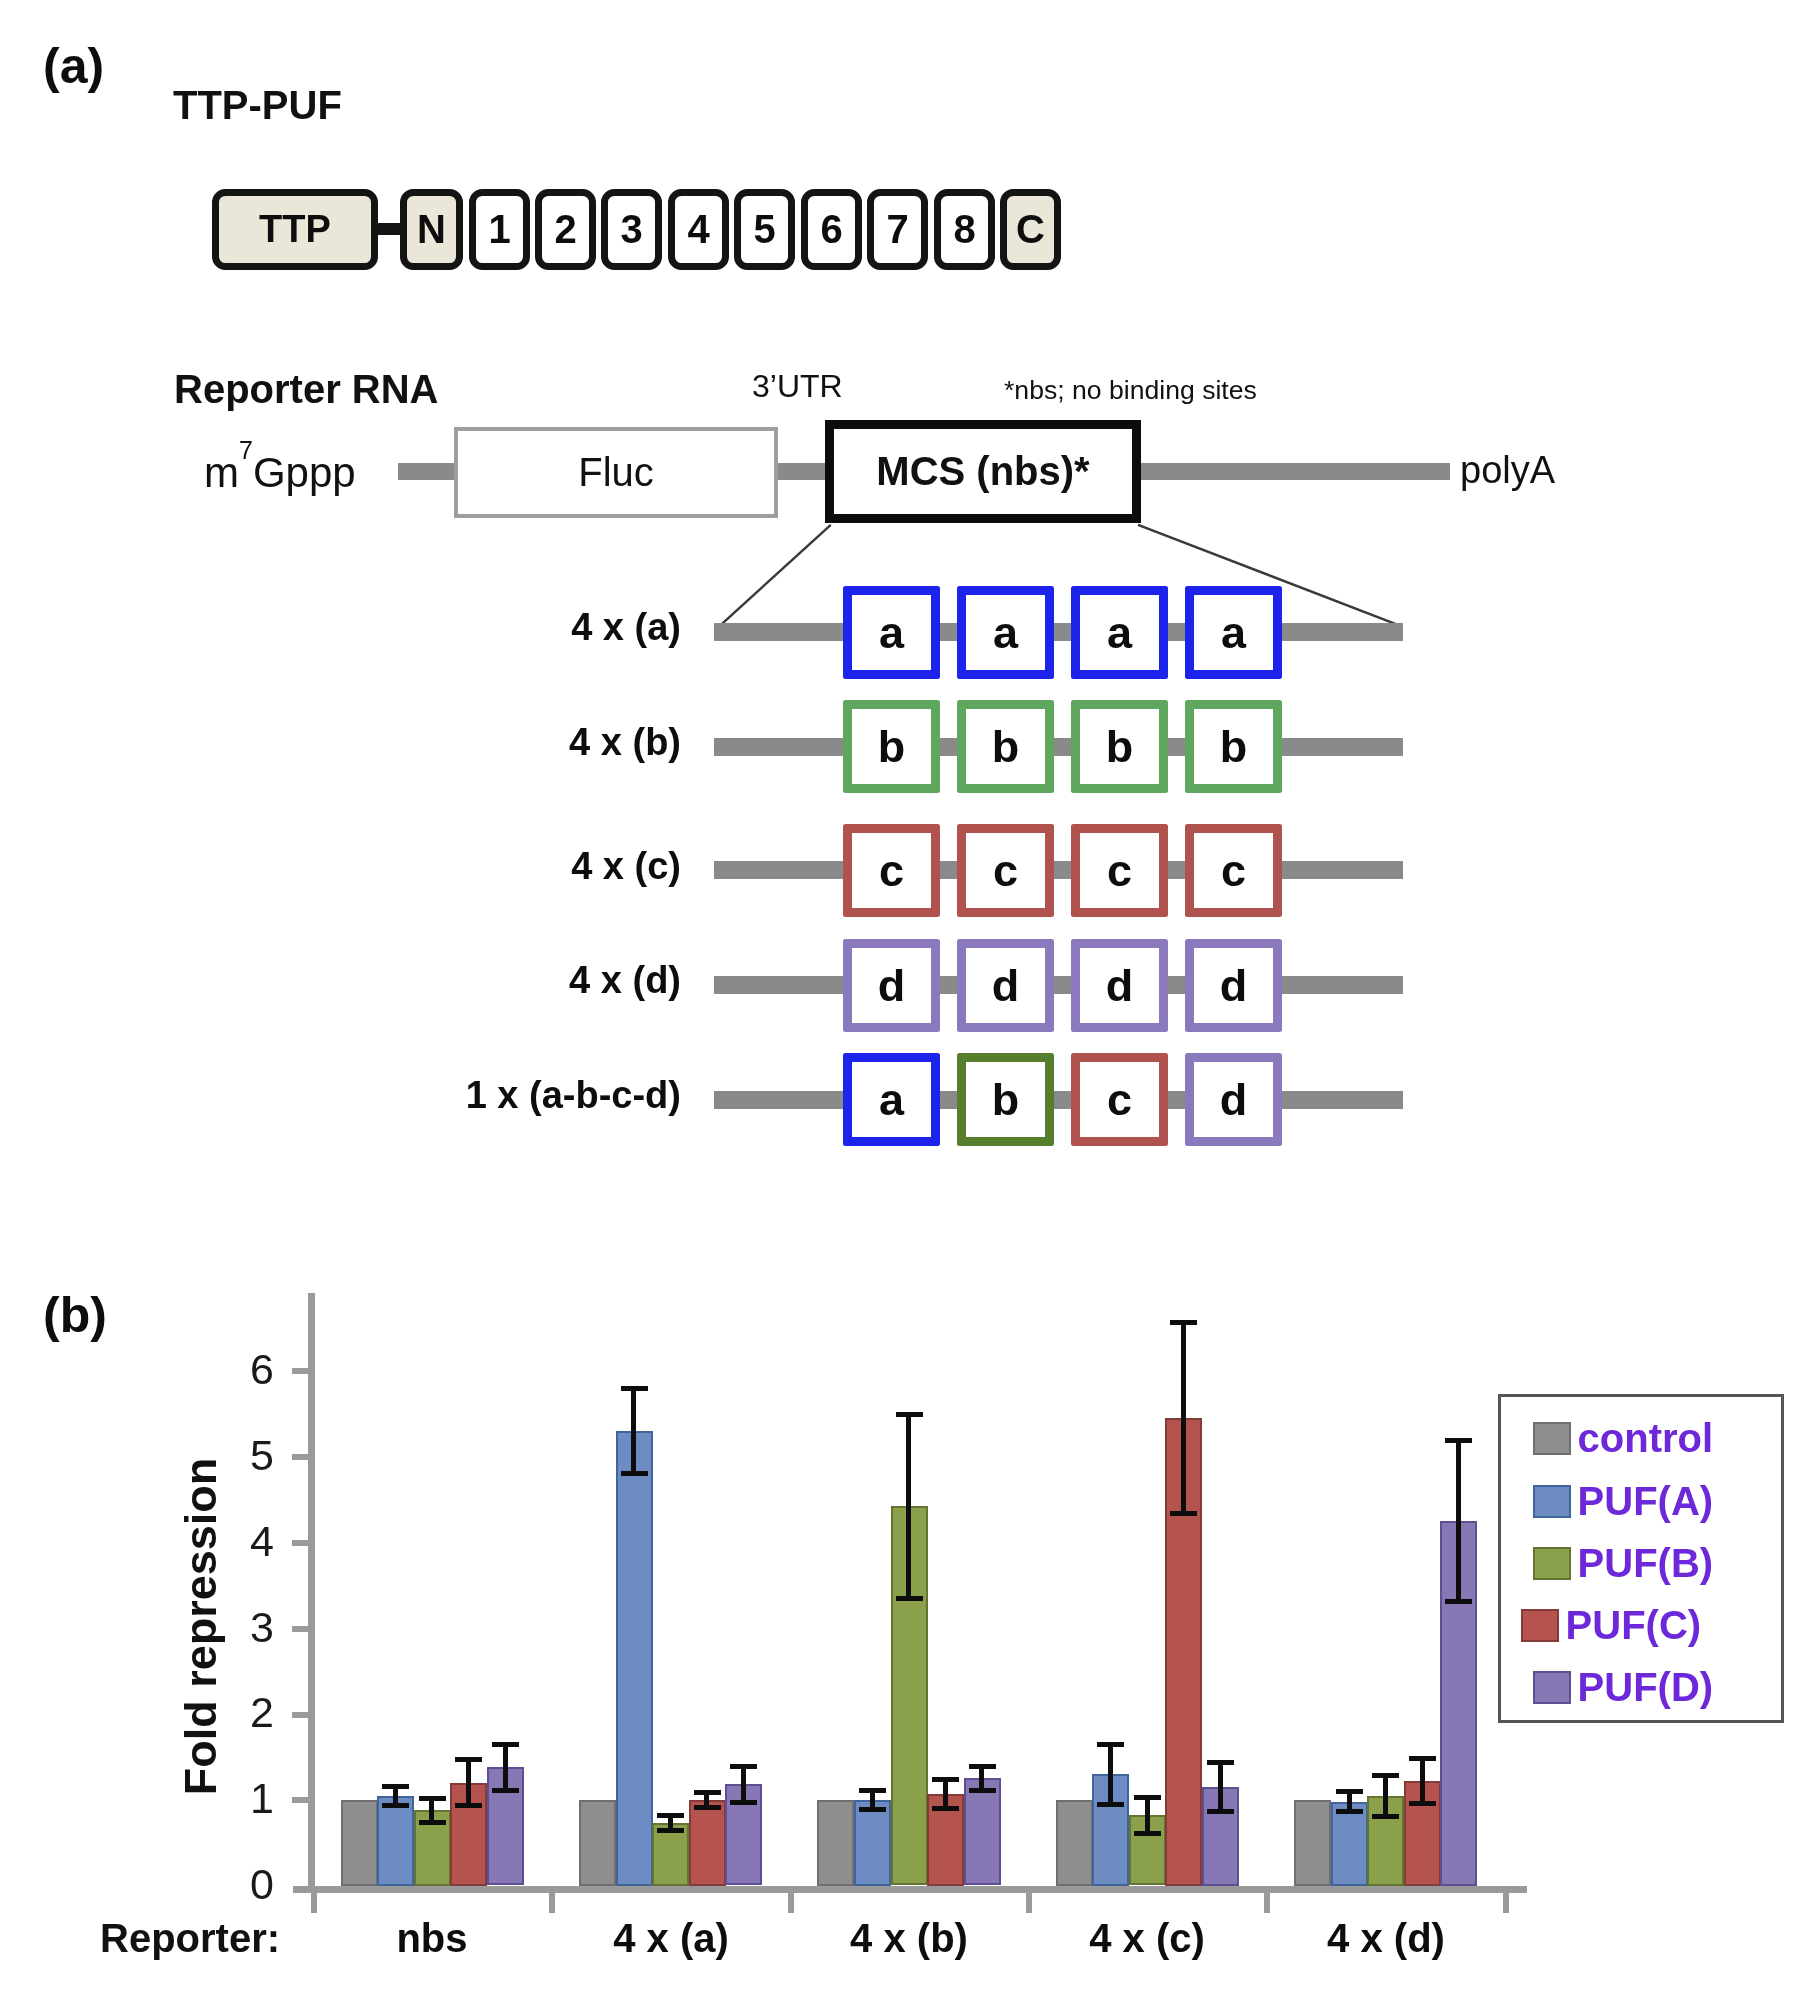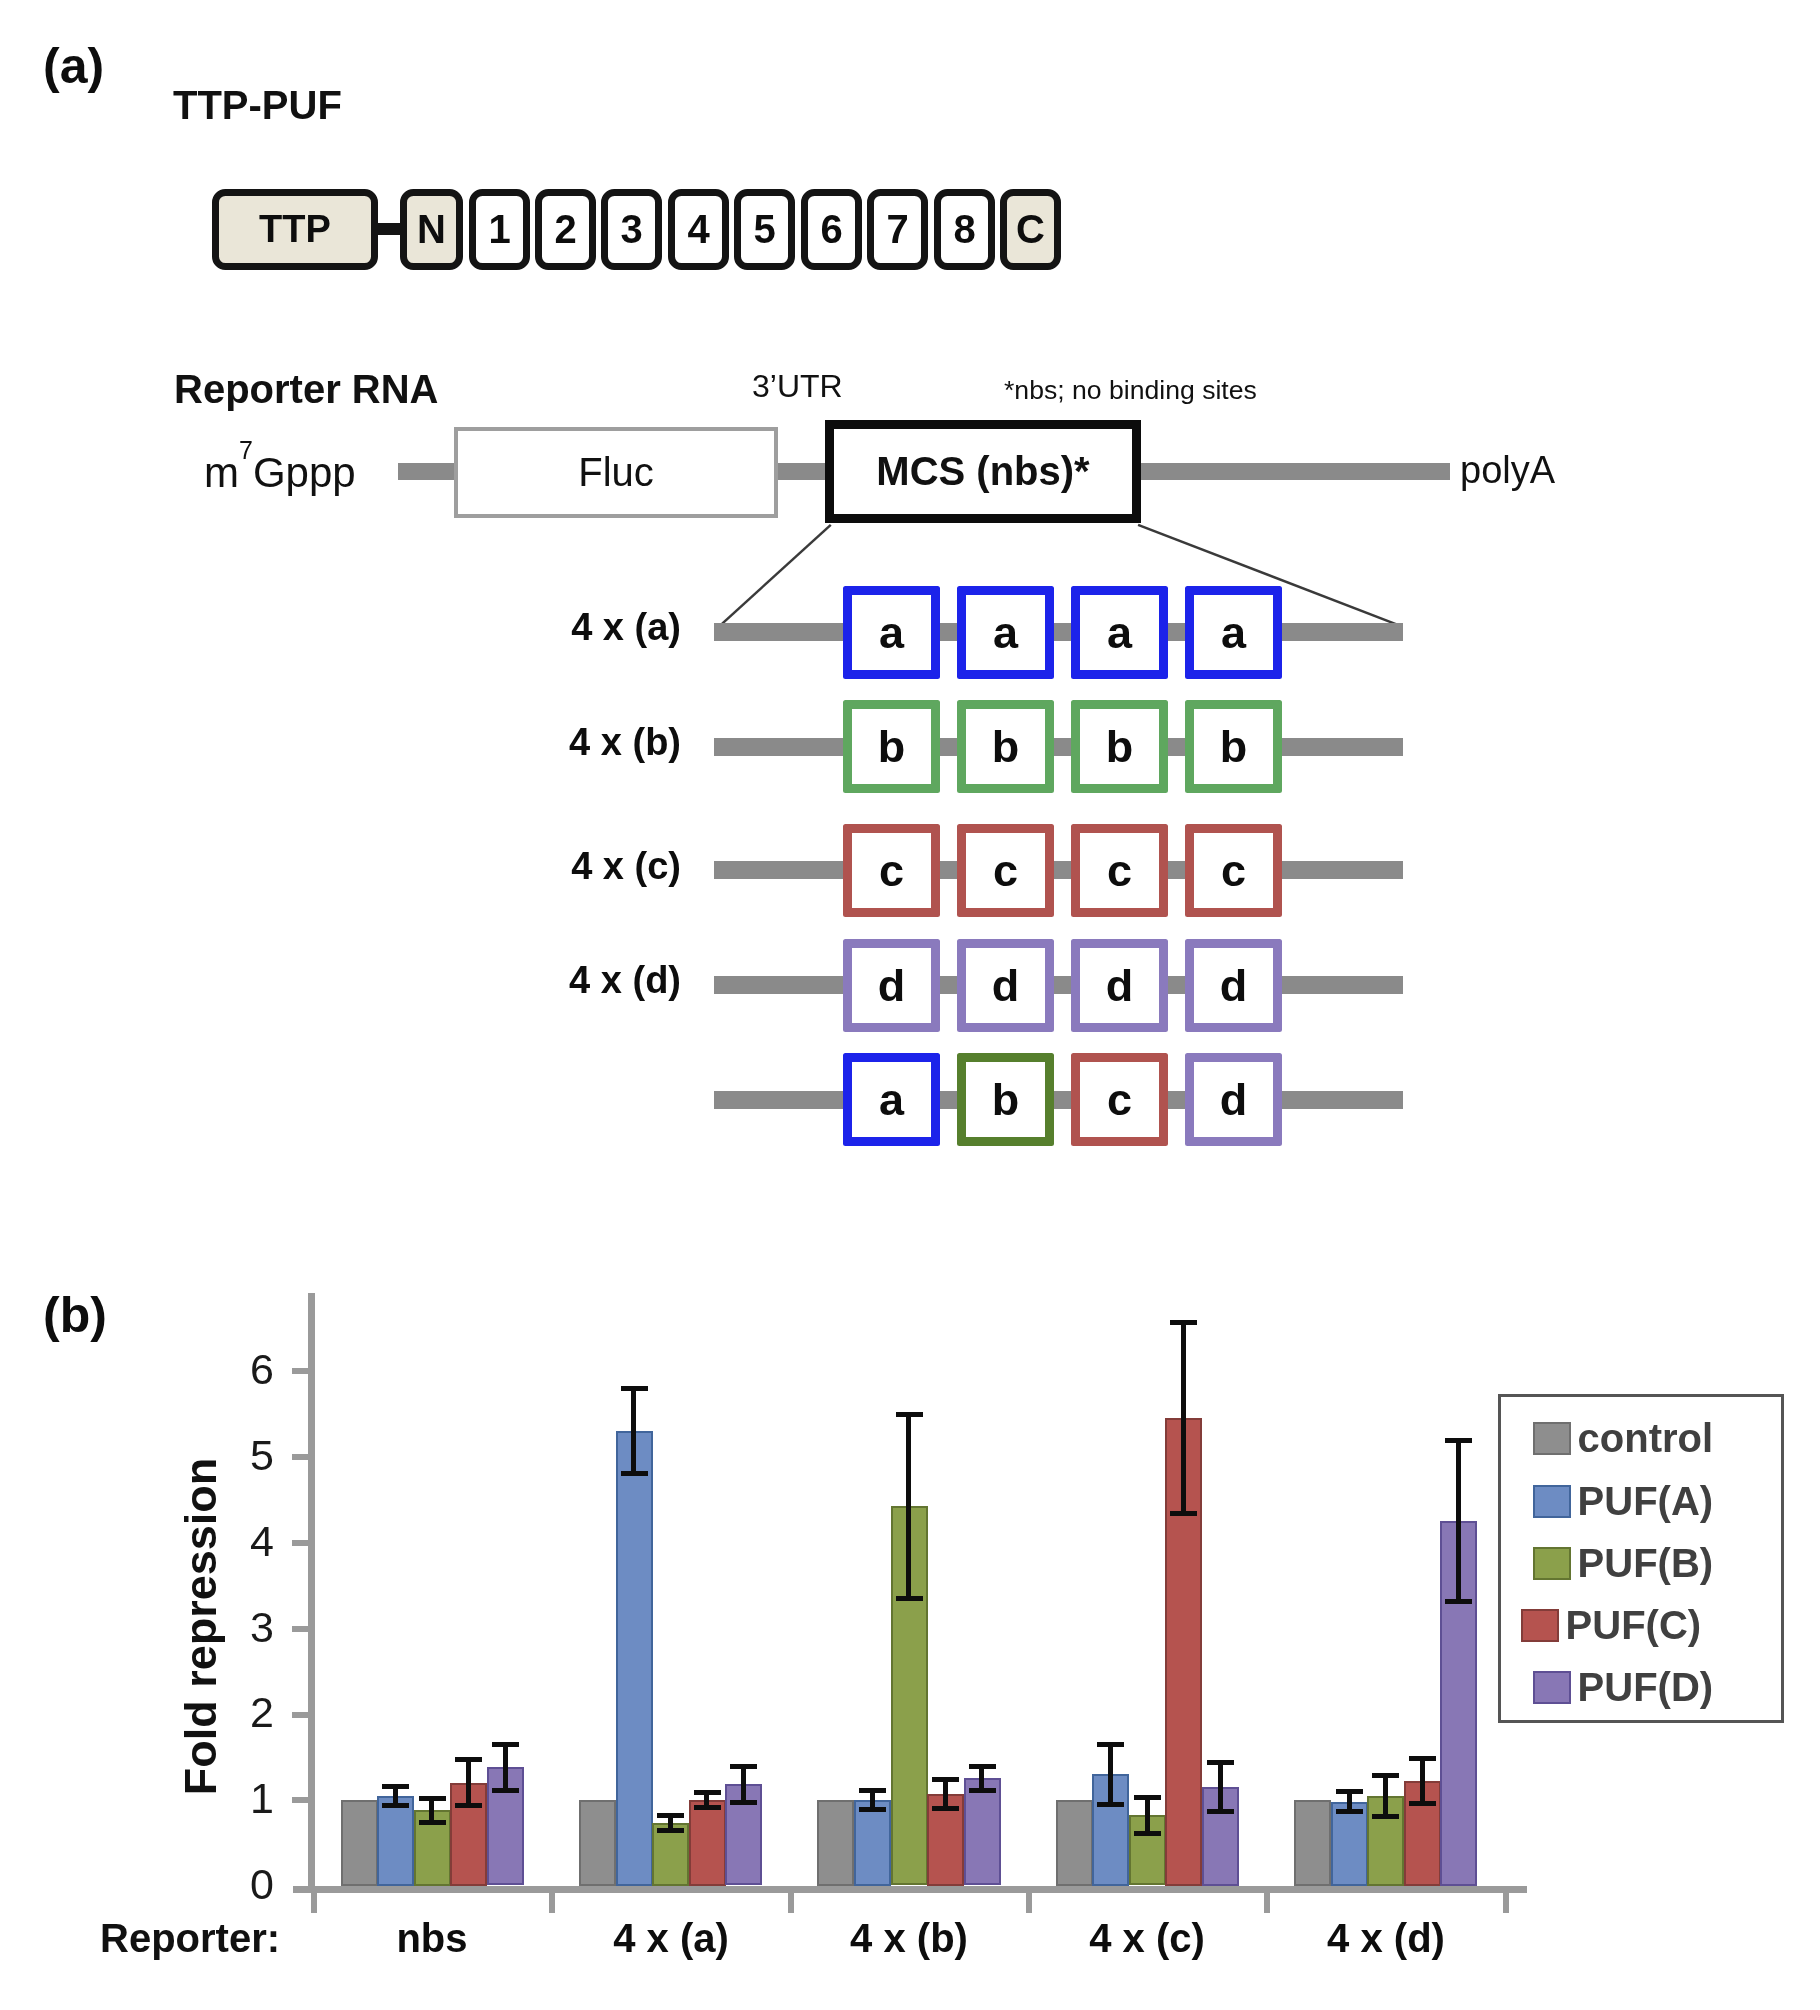--- a/index.html
+++ b/index.html
@@ -15,21 +15,21 @@
   .site-box{box-sizing:border-box;border:9.1px solid;background:#ffffff;border-radius:2.5px;
             display:flex;align-items:center;justify-content:center;
             font-weight:bold;font-size:45px;color:#0d0d0d;}
   .row-label{font-weight:bold;font-size:38px;text-align:right;color:#0d0d0d;}
   .bar{box-sizing:border-box;}
   .eb{background:#0d0d0d;}
   .ticklab{font-size:43px;text-align:right;color:#1a1a1a;}
   .glab{font-weight:bold;font-size:40px;text-align:center;color:#0d0d0d;}
   .legend-entry{display:flex;align-items:center;}
   .legend-swatch{box-sizing:border-box;width:38px;height:33px;border:2.5px solid;}
-  .legend-text{font-weight:bold;font-size:40px;color:#404040;margin-left:6.6px;}
+  .legend-text{font-weight:bold;font-size:40px;color:#6d28d9;margin-left:6.6px;}
   sup.cap{font-size:25px;position:relative;top:-13.3px;}
 </style>
 </head>
 <body>
 
 <div class="page">
 
   <div class="abs panel-label" style="left:43px;top:37px;">(a)</div>
   <div class="abs bold" style="left:173px;top:83px;font-size:40px;">TTP-PUF</div>
 
@@ -110,20 +110,21 @@
       <div class="abs site-box" style="left: 957px; top: 824px; width: 97px; height: 93px; border-color: rgb(176, 83, 79);">c</div>
       <div class="abs site-box" style="left: 1071px; top: 824px; width: 97px; height: 93px; border-color: rgb(176, 83, 79);">c</div>
       <div class="abs site-box" style="left: 1185px; top: 824px; width: 97px; height: 93px; border-color: rgb(176, 83, 79);">c</div>
       <div class="abs" style="left: 714px; top: 976px; width: 689px; height: 18.3px; background: rgb(138, 138, 138);"></div>
       <div class="abs row-label" style="left: 249px; top: 959px; width: 432px;">4 x (d)</div>
       <div class="abs site-box" style="left: 843px; top: 939px; width: 97px; height: 93px; border-color: rgb(138, 122, 189);">d</div>
       <div class="abs site-box" style="left: 957px; top: 939px; width: 97px; height: 93px; border-color: rgb(138, 122, 189);">d</div>
       <div class="abs site-box" style="left: 1071px; top: 939px; width: 97px; height: 93px; border-color: rgb(138, 122, 189);">d</div>
       <div class="abs site-box" style="left: 1185px; top: 939px; width: 97px; height: 93px; border-color: rgb(138, 122, 189);">d</div>
       <div class="abs" style="left: 714px; top: 1091px; width: 689px; height: 18.3px; background: rgb(138, 138, 138);"></div>
+      <div class="abs row-label" style="left: 249px; top: 1074px; width: 432px;">1 x (a-b-c-d)</div>
       <div class="abs site-box" style="left: 843px; top: 1053px; width: 97px; height: 93px; border-color: rgb(28, 35, 234);">a</div>
       <div class="abs site-box" style="left: 957px; top: 1053px; width: 97px; height: 93px; border-color: rgb(86, 127, 45);">b</div>
       <div class="abs site-box" style="left: 1071px; top: 1053px; width: 97px; height: 93px; border-color: rgb(176, 83, 79);">c</div>
       <div class="abs site-box" style="left: 1185px; top: 1053px; width: 97px; height: 93px; border-color: rgb(138, 122, 189);">d</div>
       <div class="abs bar" style="left: 341px; top: 1800px; width: 37px; height: 86px; background: rgb(142, 142, 142); border: 2.5px solid rgb(111, 111, 111);"></div>
       <div class="abs bar" style="left: 377px; top: 1796px; width: 37px; height: 90px; background: rgb(109, 140, 195); border: 2.5px solid rgb(65, 101, 155);"></div>
       <div class="abs eb" style="left: 393px; top: 1785px; width: 5px; height: 20.6px;"></div>
       <div class="abs eb" style="left: 382px; top: 1784px; width: 26.6px; height: 5px;"></div>
       <div class="abs eb" style="left: 382px; top: 1803px; width: 26.6px; height: 5px;"></div>
       <div class="abs bar" style="left: 414px; top: 1810px; width: 37px; height: 76px; background: rgb(139, 160, 75); border: 2.5px solid rgb(99, 117, 49);"></div>

